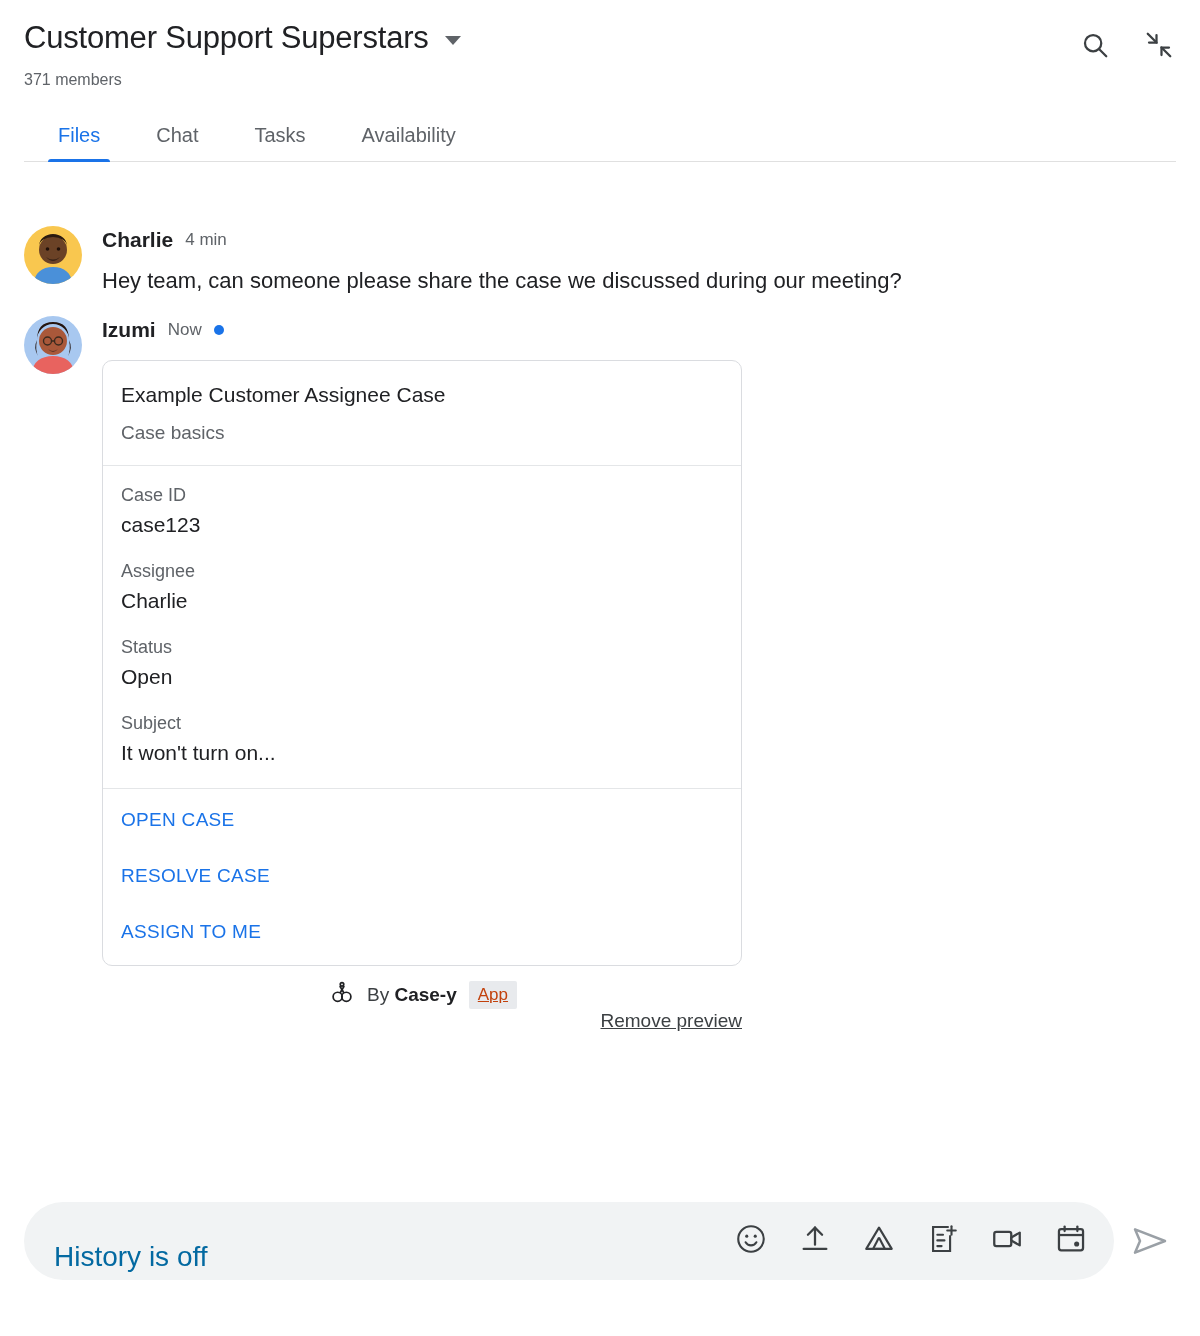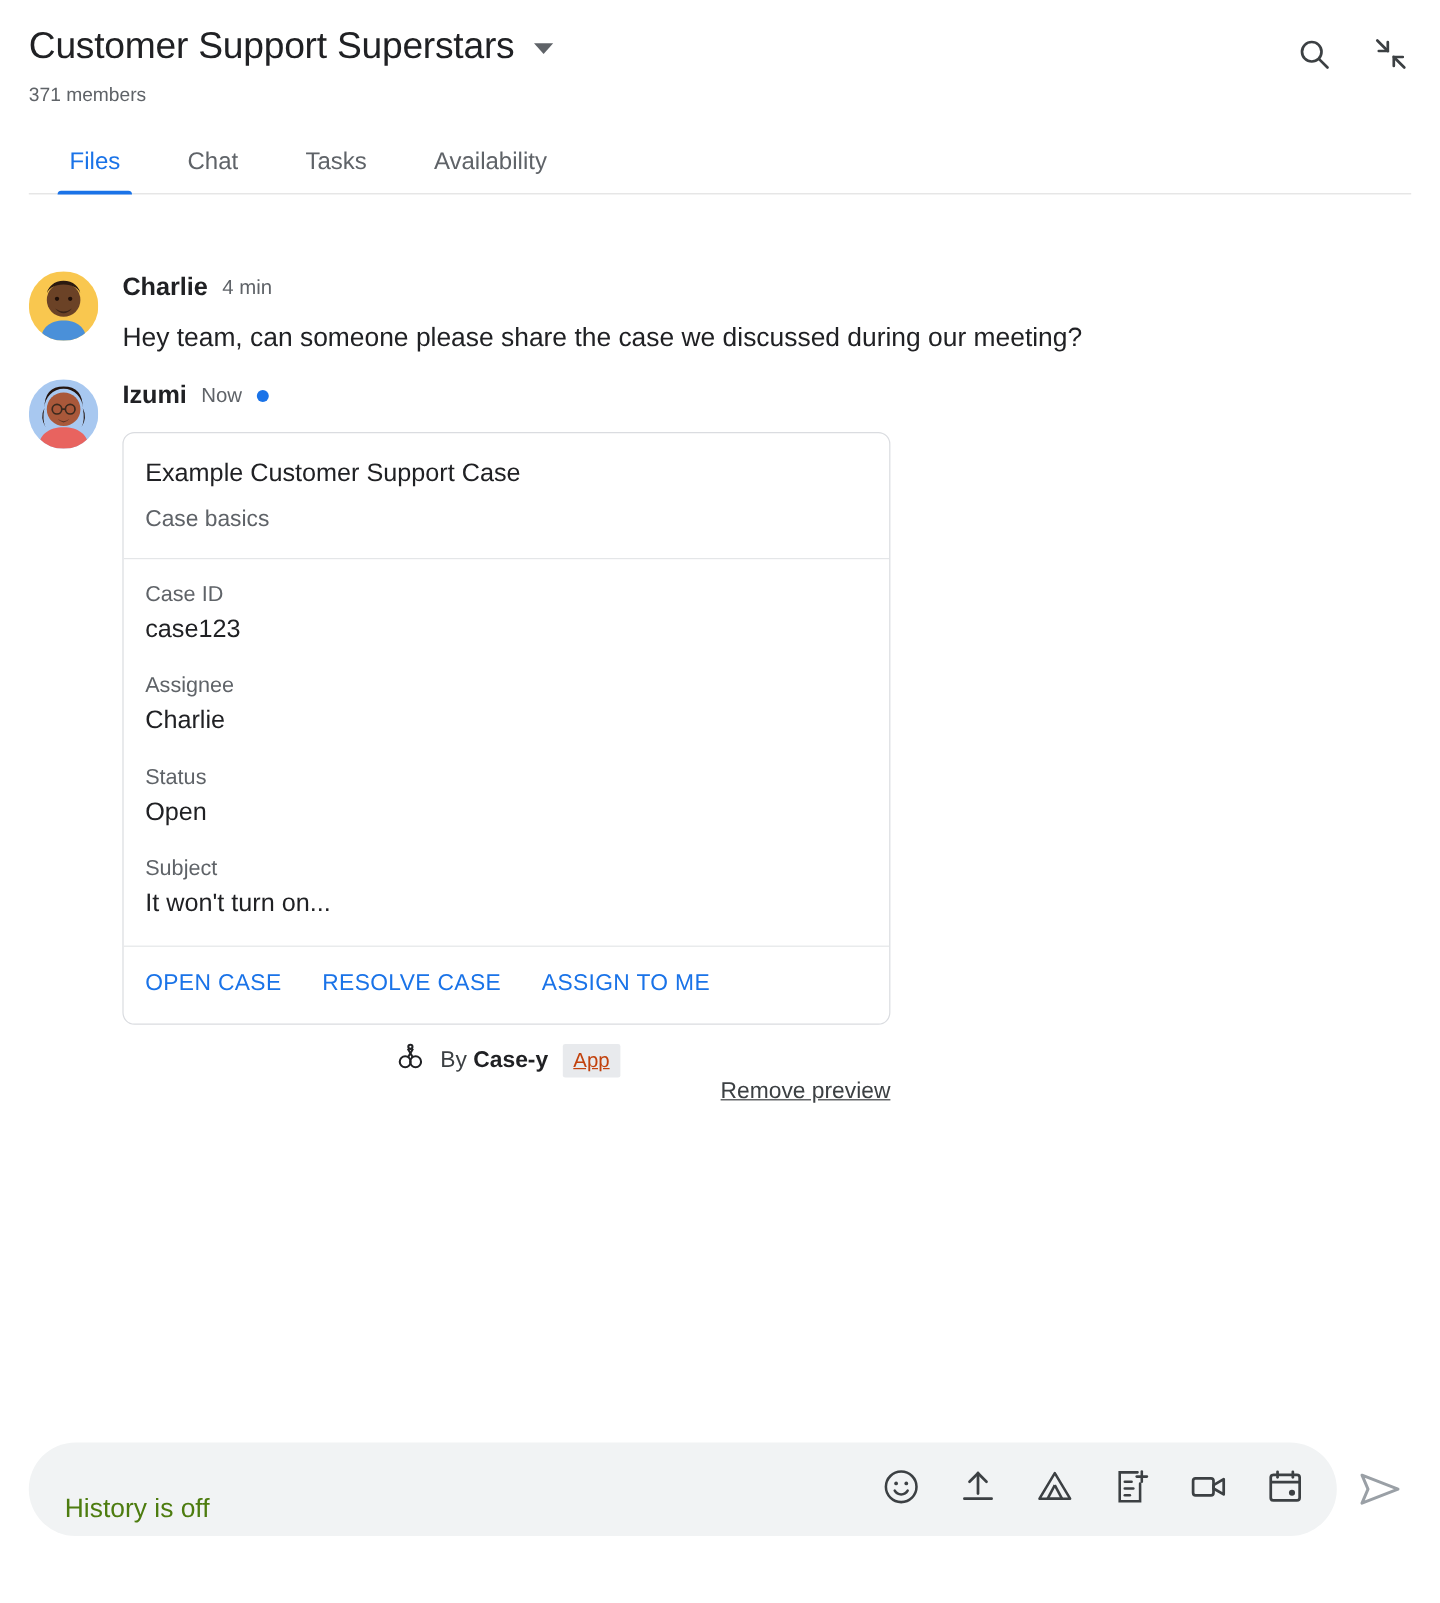--- a/index.html
+++ b/index.html
@@ -211,20 +211,21 @@
   .field-value {
     font-size: 21px;
     color: #202124;
     line-height: 30px;
     margin-top: 2px;
   }
   .card-actions {
     padding: 20px 18px 22px 18px;
     display: flex;
     gap: 34px;
+    flex-direction: column;
   }
   .card-action {
     font-size: 19px;
     font-weight: 500;
     color: #1a73e8;
     letter-spacing: 0.3px;
     cursor: pointer;
     white-space: nowrap;
   }
 
@@ -279,22 +280,22 @@
     flex: 1 1 auto;
     background: #f1f3f4;
     border-radius: 40px;
     height: 78px;
     display: flex;
     align-items: center;
     padding: 0 26px 0 30px;
   }
   .composer-placeholder {
     flex: 1 1 auto;
-    font-size: 22px;
-    color: #4d7c0f;
+    font-size: 28px;
+    color: #0369a1;
     margin-top: 32px;
   }
   .composer-icons {
     display: flex;
     align-items: center;
     gap: 30px;
     color: #3c4043;
   }
   .send-btn {
     width: 52px;
@@ -387,21 +388,21 @@
       </div>
       <div class="msg-body">
         <div class="msg-head">
           <span class="sender">Izumi</span>
           <span class="timestamp">Now</span>
           <span class="new-dot"></span>
         </div>
 
         <div class="card">
           <div class="card-header">
-            <div class="card-title">Example Customer Support Case</div>
+            <div class="card-title">Example Customer Assignee Case</div>
             <div class="card-subtitle">Case basics</div>
           </div>
           <div class="card-section">
             <div class="field">
               <div class="field-label">Case ID</div>
               <div class="field-value">case123</div>
             </div>
             <div class="field">
               <div class="field-label">Assignee</div>
               <div class="field-value">Charlie</div>

